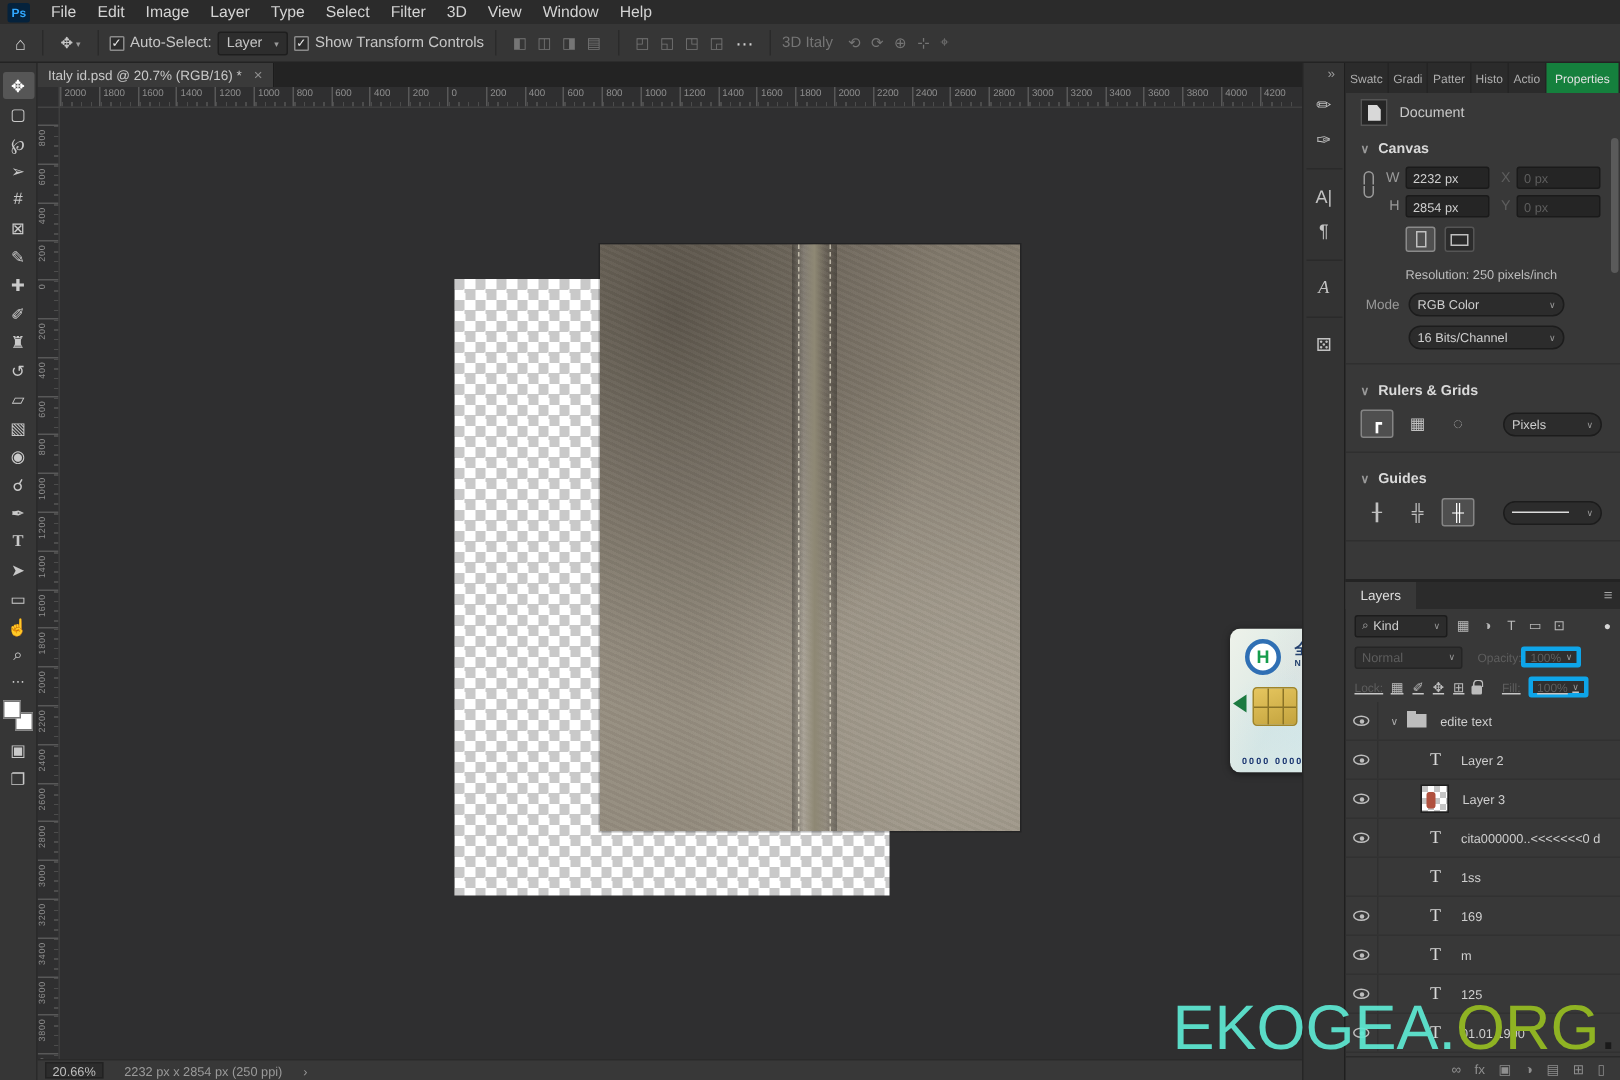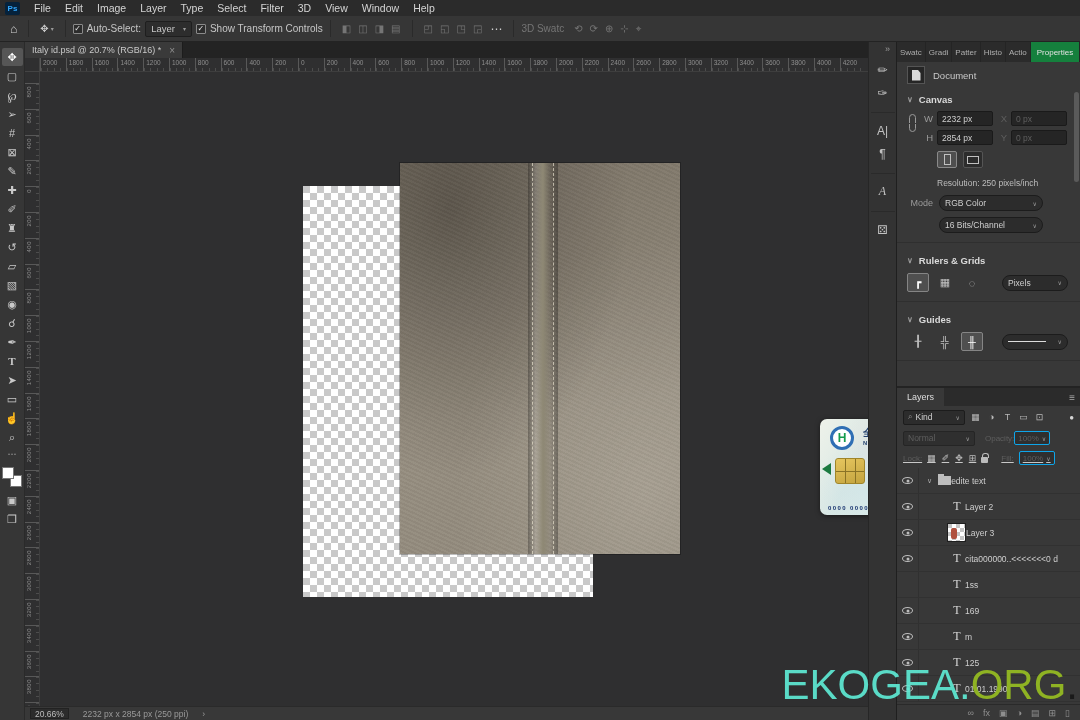--- a/index.html
+++ b/index.html
@@ -177,21 +177,21 @@
                  display:flex; align-items:center; gap:3px; padding:0 4px; font-size:8.5px; color:#d0d0d0; }
   .kind-select .mag { font-size:8px; color:#a0a0a0; }
   .fico { width:15px; height:15px; display:flex; align-items:center; justify-content:center;
           font-size:9px; color:#b9b9b9; }
   .fdot { margin-left:auto; color:#d6d6d6; font-size:8px; }
   .lblend { height:20px; display:flex; align-items:center; padding:0 6px; flex:none; }
   .blend-select { width:72px; height:15px; background:#2f2f2f; border:1px solid #252525; border-radius:2px;
                   display:flex; align-items:center; justify-content:space-between; padding:0 4px;
                   font-size:8.5px; color:#5e5e5e; }
   .dlbl { font-size:8px; color:#5e5e5e; }
-  .dfield { height:14px; background:#2f2f2f; border:1px solid #0ea5e9; border-radius:2px; padding:0 3px;
+  .dfield { height:14px; background:#2f2f2f; border:3px solid #0ea5e9; border-radius:2px; padding:0 3px;
             display:flex; align-items:center; gap:3px; font-size:8px; color:#5e5e5e; }
   .llock { height:20px; display:flex; align-items:center; gap:5px; padding:0 6px; flex:none;text-decoration:underline; }
   .lockico { font-size:9px; color:#bcbcbc; }
   .padlock { width:7px; height:6px; background:#bcbcbc; border-radius:1px; position:relative; margin-top:4px; }
   .padlock::before { content:""; position:absolute; left:1px; top:-4px; width:5px; height:4px;
                      border:1px solid #bcbcbc; border-bottom:none; border-radius:3px 3px 0 0; }
   .lrows { flex:1; overflow:hidden; font-size:8.5px; color:#cfcfcf; }
   .lrow { height:26px; display:flex; align-items:center; border-bottom:1px solid #313131; }
   .eye-cell { width:22px; height:100%; display:flex; align-items:center; justify-content:center;
               border-right:1px solid #303030; flex:none; }
@@ -203,21 +203,21 @@
   .lrow .folder-ic { display:none; width:13px; height:9px; background:#bdbdbd; margin-left:6px; position:relative; }
   .lrow .folder-ic::before { content:""; position:absolute; left:0; top:-2px; width:6px; height:2px; background:#bdbdbd; }
   .lrow .ticon { margin-left:30px; width:16px; text-align:center; font-family:"Liberation Serif",serif;
                  font-size:12px; color:#d8d8d8; flex:none; }
   .lrow .thumb { display:none; margin-left:28px; width:19px; height:19px; flex:none;
                  background:repeating-conic-gradient(#ffffff 0 25%, #c5c5c5 0 50%); background-size:8px 8px;
                  border:1px solid #1f1f1f; position:relative; }
   .lrow .thumb::after { content:""; position:absolute; left:3px; top:4px; width:6px; height:11px;
                  background:#b0513f; border-radius:2px; }
   .lrow.group .chevg { display:inline; } .lrow.group .folder-ic { display:inline-block; } .lrow.image .thumb { display:inline-block; }
-  .lname { margin-left:0; white-space:nowrap; }
+  .lname { margin-left:9px; white-space:nowrap; }
   .lbottom { height:16px; border-top:1px solid #2a2a2a; display:flex; align-items:center;
              justify-content:flex-end; gap:9px; padding:0 10px; color:#8f8f8f; font-size:9px; flex:none; }
   
   .statusbar { position:absolute; left:25px; top:706px; width:843px; height:14px; background:#383838;
                border-top:1px solid #2a2a2a; display:flex; align-items:center; gap:14px;
                font-size:8.5px; color:#9a9a9a; padding-left:5px; z-index:21; }
   .zoom-field { background:#2c2c2c; border:1px solid #222; padding:0 4px; height:11px;
                 display:flex; align-items:center; color:#bdbdbd; }
   
   .watermark { position:absolute; right:2px; bottom:14px; z-index:60; font-size:42px; font-weight:500;
@@ -274,21 +274,21 @@
   <span class="vsep"></span>
   <div class="icon-cluster dim">
 
   <span>◰</span>
       <span>◱</span>
       <span>◳</span>
       <span>◲</span>
     </div>
   <span class="ob-icon">⋯</span>
   <span class="vsep"></span>
-  <span class="dim">3D Swatc</span>
+  <span class="dim">3D Italy</span>
   <div class="icon-cluster dim" style="margin-left:6px;">
 
   <span>⟲</span>
       <span>⟳</span>
       <span>⊕</span>
       <span>⊹</span>
       <span>⌖</span>
     </div>
 </div>
 

